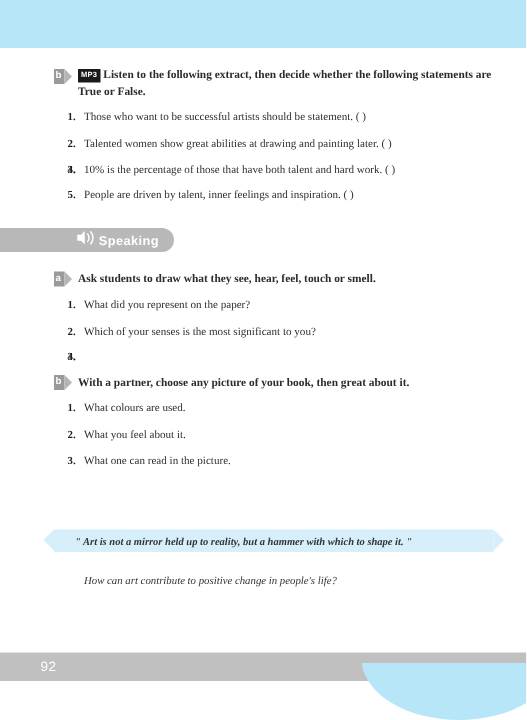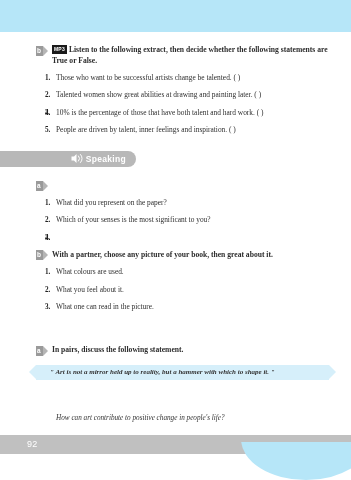--- a/index.html
+++ b/index.html
@@ -195,21 +195,21 @@
     color: #333333;
     font-weight: bold;
   }
 
   .topic-line {
     padding-left: 56px;
     padding-right: 18px;
     font-size: 7.2px;
     font-style: italic;
     color: #333333;
-    margin-top: 22px;
+    margin-top: 3px;
   }
   .sp-12 { height: 12px; }
   .sp-16 { height: 16px; }
   .sp-20 { height: 20px; }
 </style>
 </head>
 <body>
 
 <div class="page">
 
@@ -224,50 +224,51 @@
         <span class="sq"></span>
           <span class="tri"></span>
         <span class="ltr">b</span>
       </span>
       <span class="task-text">
         <span class="audio-badge">MP3</span><span>Listen to the following extract, then decide whether the following statements are </span><span class="ital">True</span><span> or </span><span class="ital">False</span><span>.</span>
       </span>
     </div>
 
     <ol class="qlist">
-      <li><span class="num">1.</span><span>Those who want to be successful artists change be talented. (      )</span></li>
+      <li><span class="num">1.</span><span>Those who want to be successful artists should be statement. (      )</span></li>
       <li><span class="num">2.</span><span>Talented women show great abilities at drawing and painting later. (      )</span></li>
       <li><span class="num">3.</span></li>
       <li><span class="num">4.</span><span>10% is the percentage of those that have both talent and hard work. (      )</span></li>
       <li><span class="num">5.</span><span>People are driven by talent, inner feelings and inspiration. (      )</span></li>
     </ol>
 
     <div class="sp-16"></div>
 
-    <div class="section-pill" style="width:136px;">
+    <div class="section-pill" style="width:116px;">
       <span class="pill-inner">
         <span class="sound-icon">
           <svg width="13" height="11" viewBox="0 0 13 11">
             <path d="M1.5 3.5 L4 3.5 L6.5 1 L6.5 10 L4 7.5 L1.5 7.5 Z" fill="#ffffff"></path>
             <path d="M8.2 2.6 A4.2 4.2 0 0 1 8.2 8.4" stroke="#ffffff" stroke-width="1" fill="none"></path>
             <path d="M10.2 1.2 A6 6 0 0 1 10.2 9.8" stroke="#ffffff" stroke-width="1" fill="none"></path>
           </svg>
         </span>
         <span class="section-label">Speaking</span>
       </span>
     </div>
 
     <div class="sp-12"></div>
 
     <div class="task">
       <span class="bullet">
         <span class="sq"></span>
           <span class="tri"></span>
         <span class="ltr">a</span>
       </span>
+      <span class="task-text">Ask students to draw what they see, hear, feel, touch or smell.</span>
     </div>
 
     <ol class="qlist">
       <li><span class="num">1.</span><span>What did you represent on the paper?</span></li>
       <li><span class="num">2.</span><span>Which of your senses is the most significant to you?</span></li>
       <li><span class="num">3.</span></li>
       <li><span class="num">4.</span></li>
     </ol>
 
     <div class="sp-16"></div>
@@ -285,28 +286,20 @@
       <li><span class="num">1.</span><span>What colours are used.</span></li>
       <li><span class="num">2.</span><span>What you feel about it.</span></li>
       <li><span class="num">3.</span><span>What one can read in the picture.</span></li>
     </ol>
 
     <div class="sp-20"></div>
 
 
     <div class="sp-12"></div>
 
-    <div class="task">
-      <span class="bullet">
-        <span class="sq"></span>
-          <span class="tri"></span>
-        <span class="ltr">a</span>
-      </span>
-      <span class="task-text">In pairs, discuss the following statement.</span>
-    </div>
 
     <div class="quote-banner">
       <span class="quote-text">" Art is not a mirror held up to reality, but a hammer with which to shape it. "</span>
     </div>
 
     <div class="sp-12"></div>
 
 
     <div class="topic-line">How can art contribute to positive change in people's life?</div>
 

